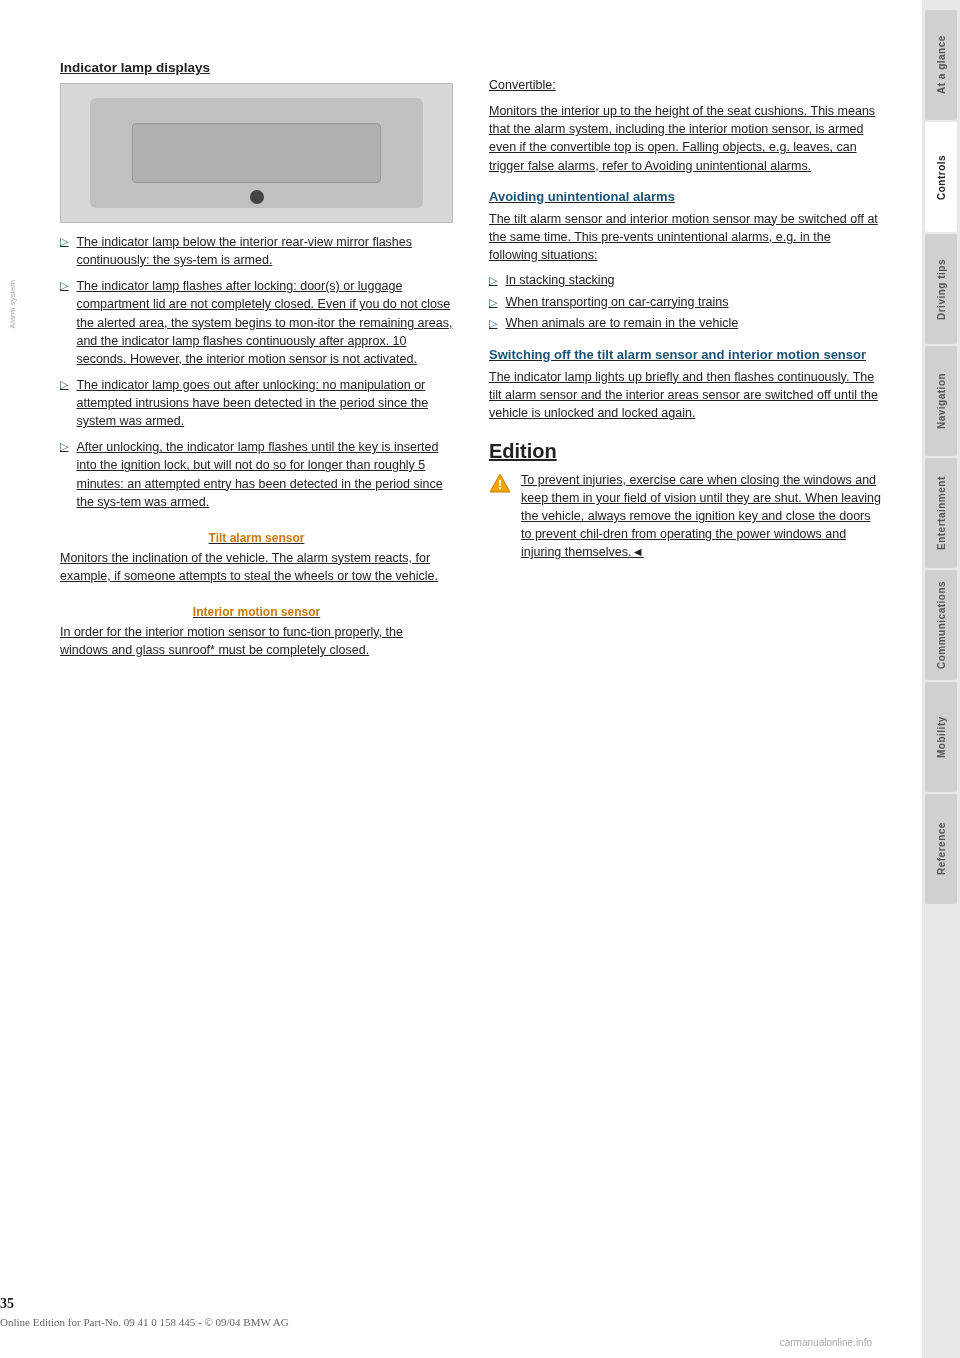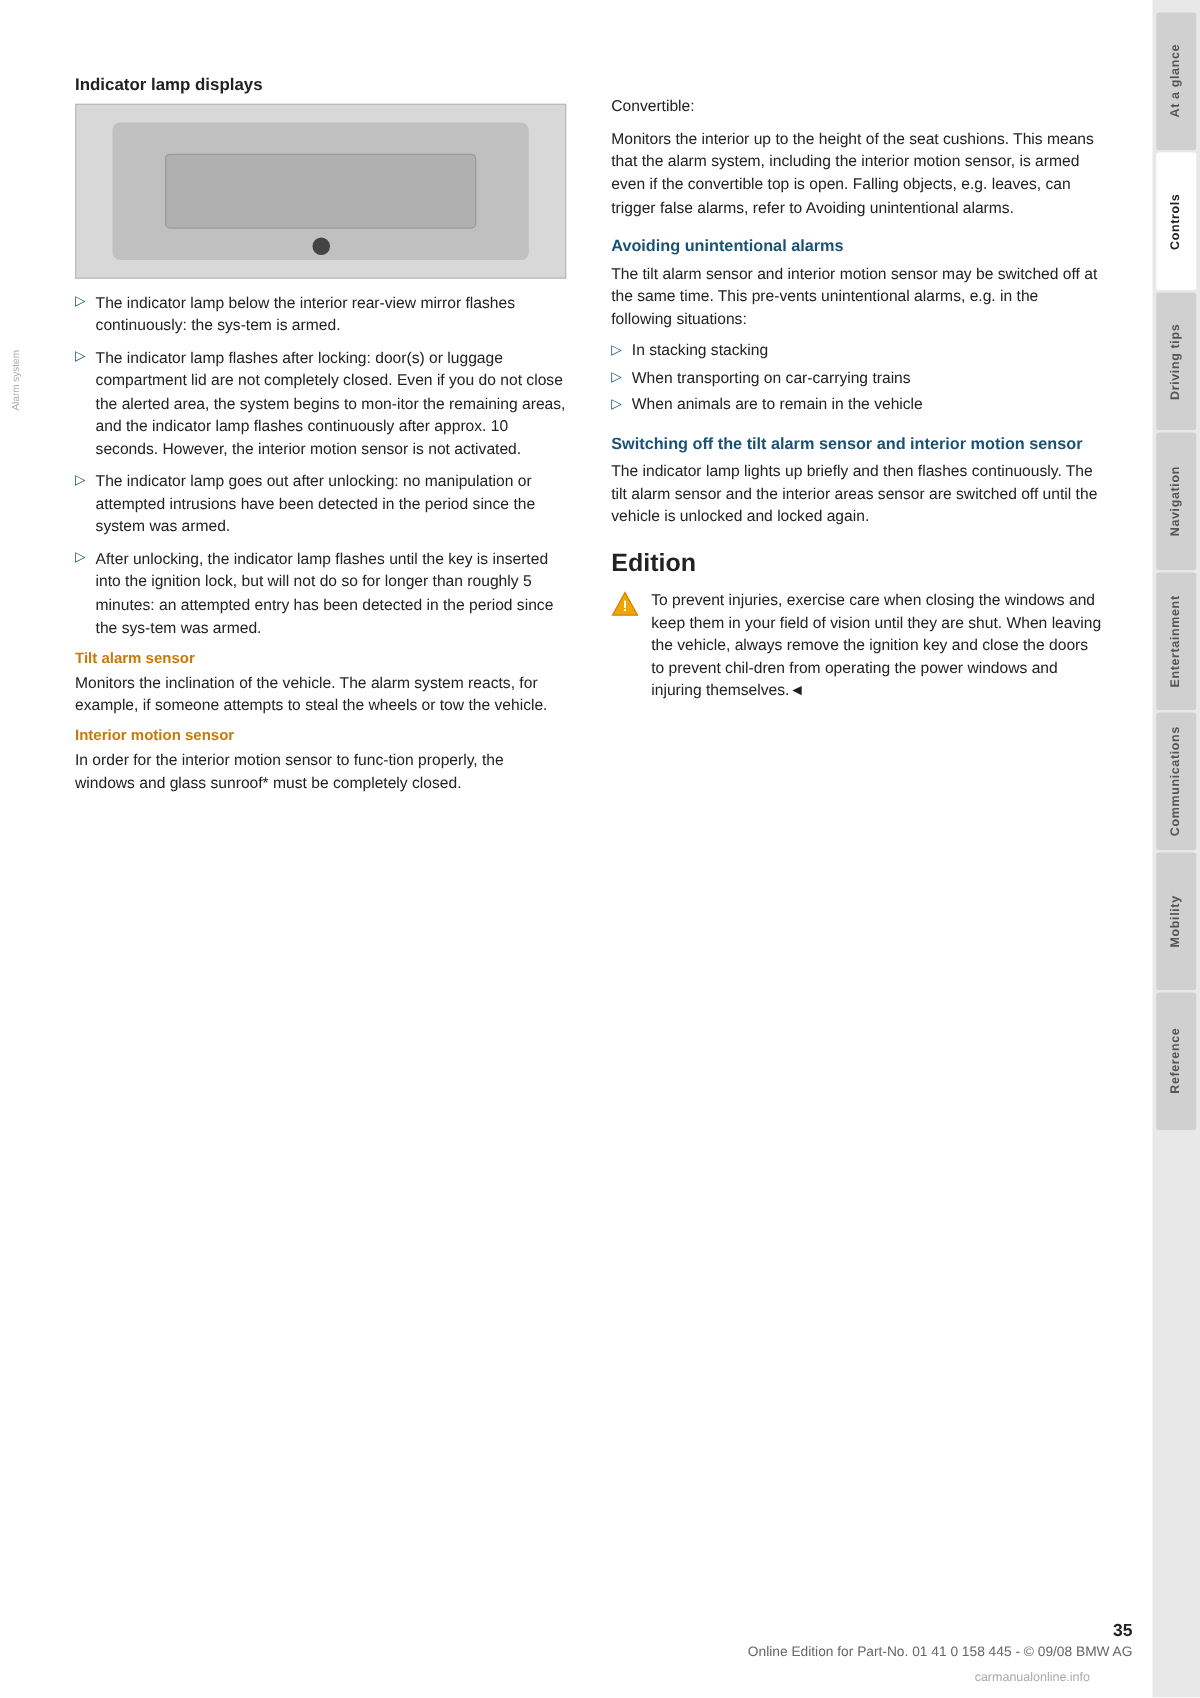--- a/index.html
+++ b/index.html
@@ -59,20 +59,21 @@
       flex: 1;
       padding: 60px 40px 40px 60px;
       position: relative;
     }
 
     
     .columns {
       display: flex;
       gap: 36px;
       width: 100%;
+      text-decoration: underline;
     }
 
     .left-col {
       flex: 1;
       min-width: 0;
     }
 
     .right-col {
       flex: 1;
       min-width: 0;
@@ -84,21 +85,22 @@
       font-weight: bold;
       color: #222;
       margin-bottom: 8px;
     }
 
     .subsection-title {
       font-size: 12px;
       font-weight: bold;
       color: #c8790a;
       margin-bottom: 4px;
-      margin-top: 8px;
+      margin-top: 20px;
+      text-align: center;
     }
 
     .section-heading-blue {
       font-size: 13px;
       font-weight: bold;
       color: #1a5276;
       margin-bottom: 6px;
       margin-top: 14px;
     }
 
@@ -221,24 +223,25 @@
     .warning-text {
       font-size: 12.5px;
       line-height: 1.45;
     }
 
     
     .page-footer {
       position: absolute;
       bottom: 30px;
       left: 0;
-      right: 16px;
-      text-align: right;
+      right: 4px;
+      text-align: left;
       font-size: 11px;
       color: #666;
+      font-family: Liberation Serif, serif;
     }
 
     .page-number {
       font-size: 14px;
       font-weight: bold;
       color: #222;
       margin-bottom: 4px;
     }
 
     
@@ -350,21 +353,21 @@
           </svg>
           <p class="warning-text">To prevent injuries, exercise care when closing the windows and keep them in your field of vision until they are shut. When leaving the vehicle, always remove the ignition key and close the doors to prevent chil-dren from operating the power windows and injuring themselves.◄</p>
         </div>
 
       </div>
 
     </div>
 
     <div class="page-footer">
       <div class="page-number">35</div>
-      <div>Online Edition for Part-No. 01 41 0 158 445 - © 09/08 BMW AG</div>
+      <div>Online Edition for Part-No. 09 41 0 158 445 - © 09/04 BMW AG</div>
     </div>
 
     <div class="watermark">carmanualonline.info</div>
 
   </div>
 
   <div class="sidebar">
     <div class="sidebar-tab" style="background:#d0d0d0; color:#555;">
       <span>At a glance</span>
     </div>

